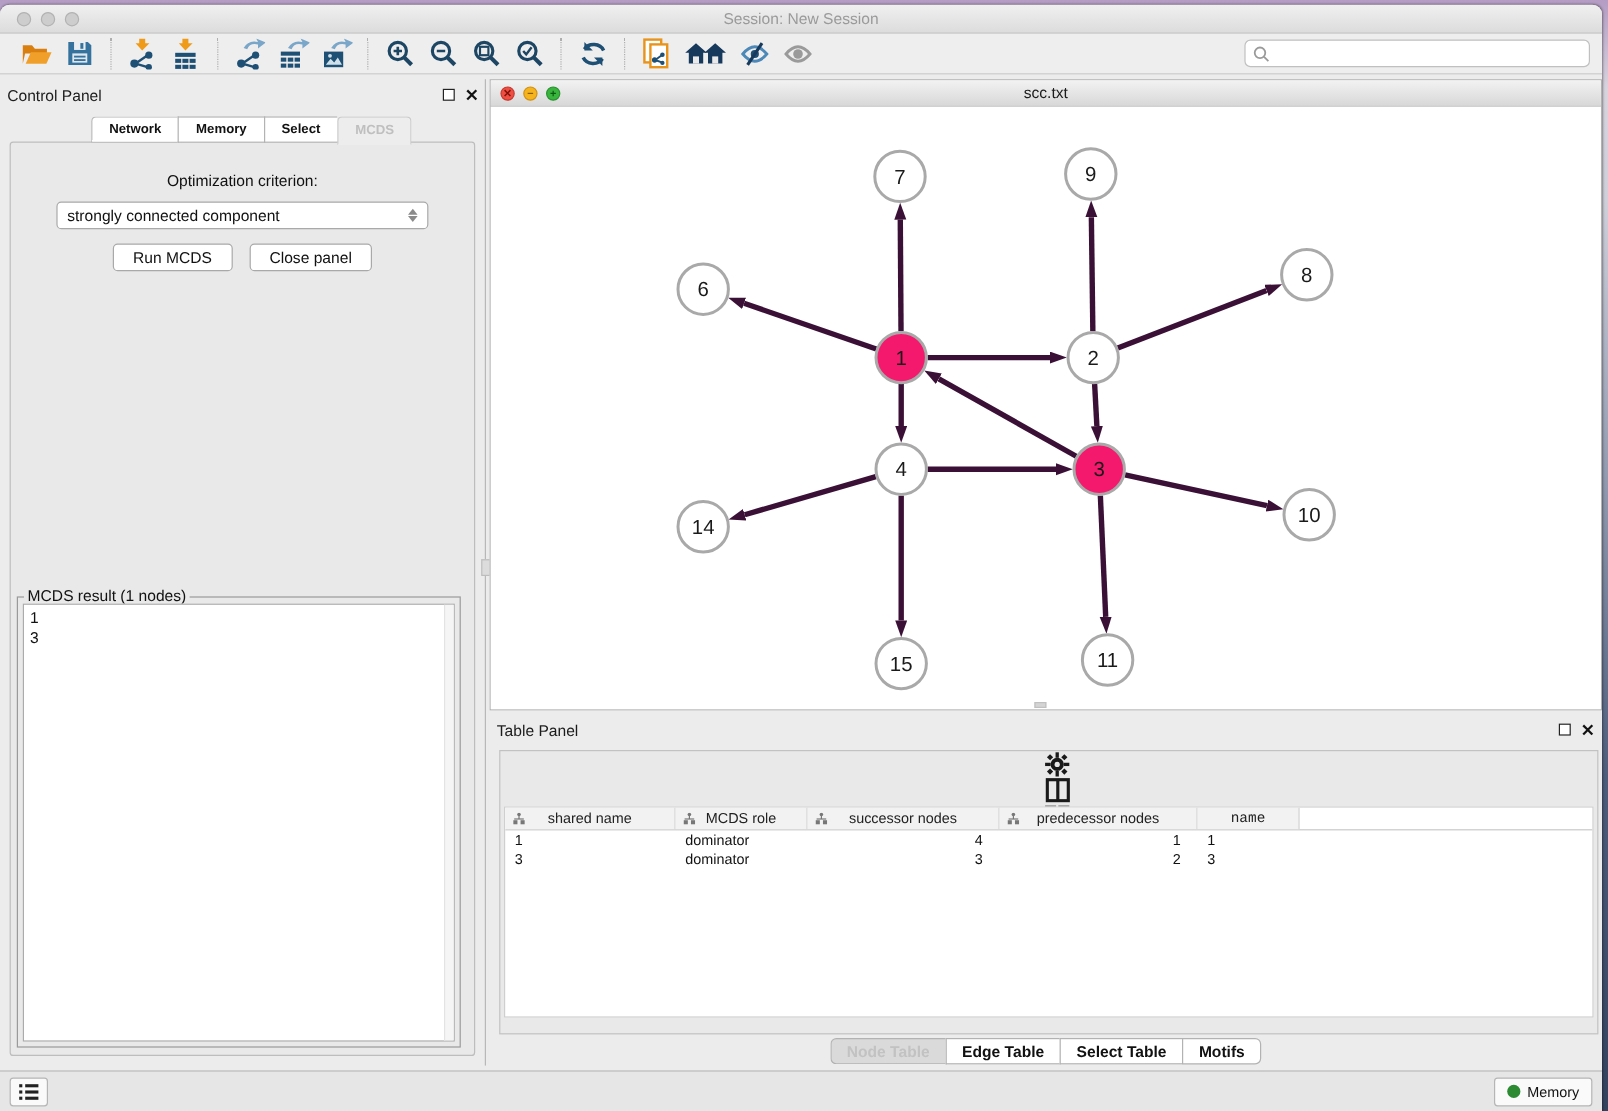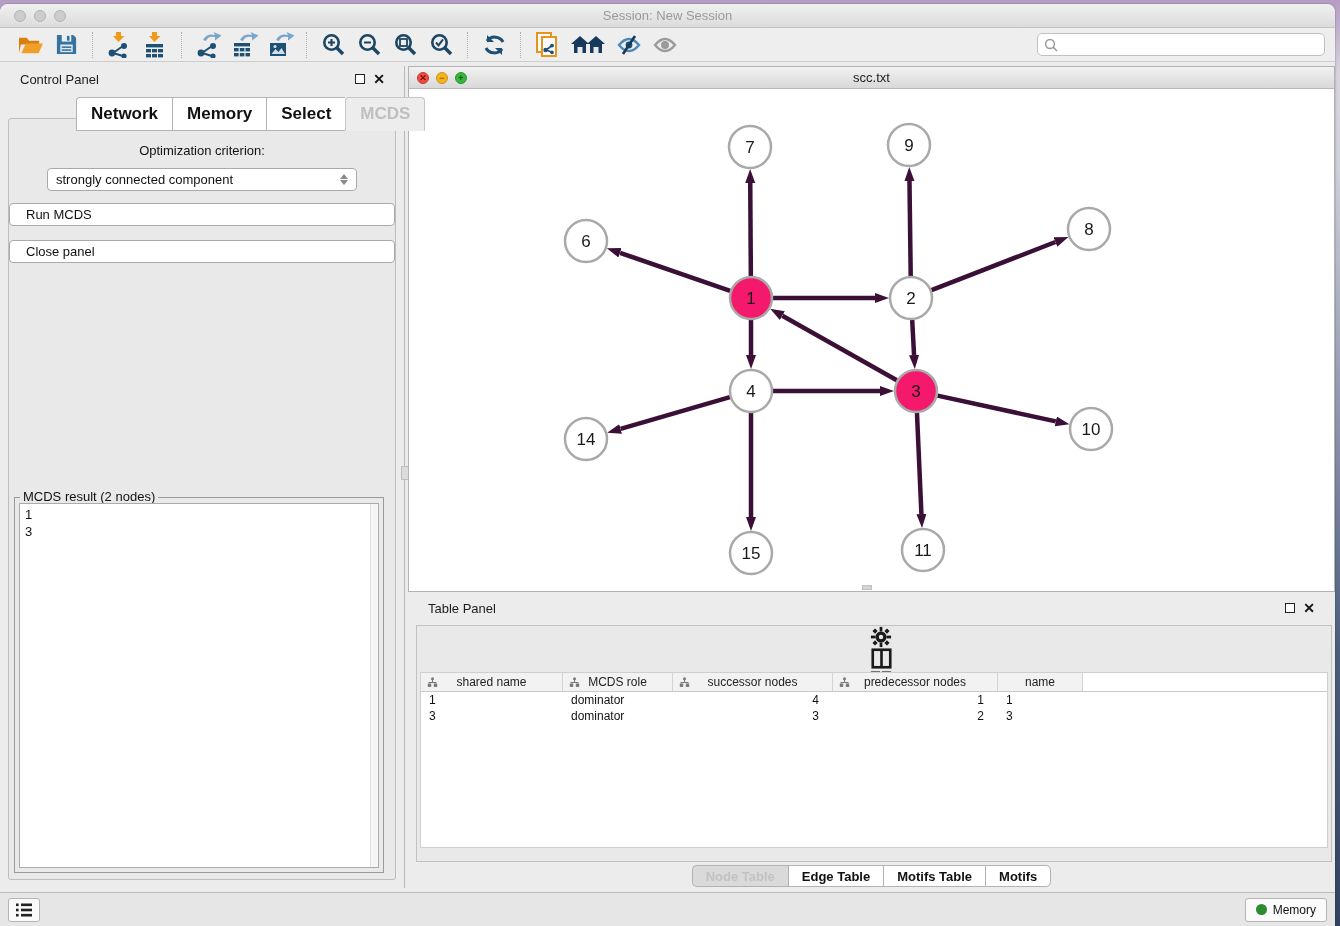--- a/index.html
+++ b/index.html
@@ -21,39 +21,39 @@
   .win-title { text-align:center; line-height:24px; font-size:13px; color:#9a9a9a; }
   
   .toolbar { height:34px; display:flex; align-items:center; padding:0 10px 0 12px; background:#eeeeee; border-bottom:1px solid #cdcdcd; }
   .tbtn { display:flex; align-items:center; justify-content:center; width:30px; height:28px; margin:0 3px; cursor:default; }
   .tbtn svg { display:block; }
   .tsep { width:1px; height:26px; margin:0 8px; border-left:1px dotted #aeaeae; }
   .searchbox { margin-left:auto; width:288px; height:23px; background:#fff; border:1px solid #c0c0c0; border-radius:5px; display:flex; align-items:center; padding:0 6px; }
   .searchbox input { border:none; outline:none; flex:1; font-size:12px; font-family:"Liberation Sans",sans-serif; background:transparent; }
   
   .cp { position:absolute; left:0; top:62px; width:405px; height:823px; }
-  .cp-header, .tp-header { position:relative; height:26px; display:flex; align-items:center; padding:0 20px; font-size:13px; color:#1c1c1c; }
+  .cp-header, .tp-header { position:relative; height:26px; display:flex; align-items:center; padding:0 6px; font-size:13px; color:#1c1c1c; }
   .panel-btns { margin-left:auto; display:flex; gap:8px; align-items:center; }
   .float-btn { width:10px; height:10px; border:1.5px solid #222; background:#fff; }
   .close-x { font-size:14px; font-weight:bold; color:#111; line-height:10px; }
   .cp-tabrow { position:absolute; top:31px; left:76px; display:flex; z-index:2; }
-  .cp-tab { height:22px; padding:16px 14px; font-size:17px; font-weight:bold; color:#111; background:#fff;
+  .cp-tab { height:22px; padding:4px 14px; font-size:11px; font-weight:bold; color:#111; background:#fff;
             border:1px solid #b3b3b3; border-right:none; display:flex; align-items:center; }
   .cp-tab:first-child { border-radius:4px 0 0 0; }
   .cp-tab:last-child { border-right:1px solid #b3b3b3; border-radius:0 4px 0 0; }
   .cp-tab.active { background:#ededed; color:#bfbfbf; border-color:#c6c6c6; height:24px; border-radius:4px 4px 0 0; border-bottom:1px solid #ededed; }
   .cp-content { position:absolute; top:52px; left:8px; right:9px; bottom:9px; background:#e9e9e9; border:1px solid #bdbdbd; border-radius:3px; }
   .opt-label { margin-top:24px; text-align:center; font-size:13px; color:#111; }
   .dropdown { margin:10px auto 0; width:310px; height:23px; background:#fff; border:1px solid #a9a9a9; border-radius:4px;
               display:flex; align-items:center; padding:0 8px; font-size:13px; color:#111; }
   .stepper { margin-left:auto; display:flex; flex-direction:column; gap:1px; }
   .stepper i { width:0; height:0; border-left:4px solid transparent; border-right:4px solid transparent; }
   .step-up { border-bottom:5px solid #8a8a8a; }
   .step-dn { border-top:5px solid #8a8a8a; }
-  .btn-row { display:flex; justify-content:center; gap:14px; margin-top:12px;flex-direction:column; }
+  .btn-row { display:flex; justify-content:center; gap:14px; margin-top:12px; }
   .pbtn { height:23px; padding:0 16px; background:#fff; border:1px solid #a9a9a9; border-radius:4px; font-size:13px; color:#111;
           display:flex; align-items:center; }
   .result-group { position:absolute; top:378px; left:5px; right:11px; bottom:6px; border:1px solid #9a9a9a; }
   .result-legend { position:absolute; top:-9px; left:5px; background:#e9e9e9; padding:0 3px; font-size:13px; color:#111; }
   .result-text { position:absolute; left:4px; right:4px; top:5px; bottom:4px; background:#fff; border:1px solid #ababab;
                  font-size:13px; color:#111; padding:2px 5px; white-space:pre; line-height:17px; }
   .vtrack { position:absolute; top:6px; bottom:5px; right:5px; width:8px; background:#f5f5f5; border-left:1px solid #e3e3e3; }
   
   .vsplit { position:absolute; left:404px; top:62px; width:3px; bottom:38px; background:#ececec; border-left:1px solid #b8b8b8; }
   .vsplit-grip { position:absolute; left:-4px; top:400px; width:8px; height:14px; background:#dcdcdc; border:1px solid #bdbdbd; }
@@ -292,21 +292,21 @@
         <span class="stepper">
             <i class="step-up"></i>
             <i class="step-dn"></i>
           </span>
       </div>
       <div class="btn-row">
         <div class="pbtn">Run MCDS</div>
         <div class="pbtn">Close panel</div>
       </div>
       <div class="result-group">
-        <span class="result-legend">MCDS result (2 nodes)</span>
+        <span class="result-legend">MCDS result (1 nodes)</span>
         <div class="result-text" id="result-text">1
 3</div>
         <div class="vtrack"></div>
       </div>
     </div>
   </div>
 
   <div class="vsplit">
       <span class="vsplit-grip"></span>
     </div>
@@ -514,21 +514,21 @@
                 <g fill="#777">
                   <circle cx="5.5" cy="1.8" r="1.5"></circle>
                   <rect x="5" y="2.5" width="1" height="3"></rect>
                   <rect x="1.5" y="5" width="8" height="1"></rect>
                   <rect x="0.8" y="6.5" width="3.4" height="3.4"></rect>
                   <rect x="6.8" y="6.5" width="3.4" height="3.4"></rect>
                 </g>
               </svg>
               <span>predecessor nodes</span>
             </div>
-            <div class="th" style="width: 85px;">
+            <div class="th" style="width: 85px; font-family: Liberation Mono, monospace;">
               <span>name</span>
             </div>
           </div>
         <div id="tbody">
             <div class="tr">
               <div class="td" style="width: 142px; text-align: left;">1</div>
               <div class="td" style="width: 110px; text-align: left;">dominator</div>
               <div class="td" style="width: 160px; text-align: right; padding-right: 14px;">4</div>
               <div class="td" style="width: 165px; text-align: right; padding-right: 14px;">1</div>
               <div class="td" style="width: 85px; text-align: left;">1</div>
@@ -539,21 +539,21 @@
               <div class="td" style="width: 160px; text-align: right; padding-right: 14px;">3</div>
               <div class="td" style="width: 165px; text-align: right; padding-right: 14px;">2</div>
               <div class="td" style="width: 85px; text-align: left;">3</div>
             </div>
           </div>
       </div>
     </div>
     <div class="tp-tabs" id="tp-tabs">
         <div class="tp-tab active">Node Table</div>
         <div class="tp-tab">Edge Table</div>
-        <div class="tp-tab">Motifs Table</div>
+        <div class="tp-tab">Select Table</div>
         <div class="tp-tab">Motifs</div>
       </div>
   </div>
 
   <div class="statusbar">
     <span class="sbtn" style="width:32px">
       <svg width="18" height="16" viewBox="0 0 18 16">
           <g fill="#222">
             <rect x="1" y="1.5" width="2.6" height="2.6"></rect>
             <rect x="6" y="1.5" width="11" height="2.6"></rect>

